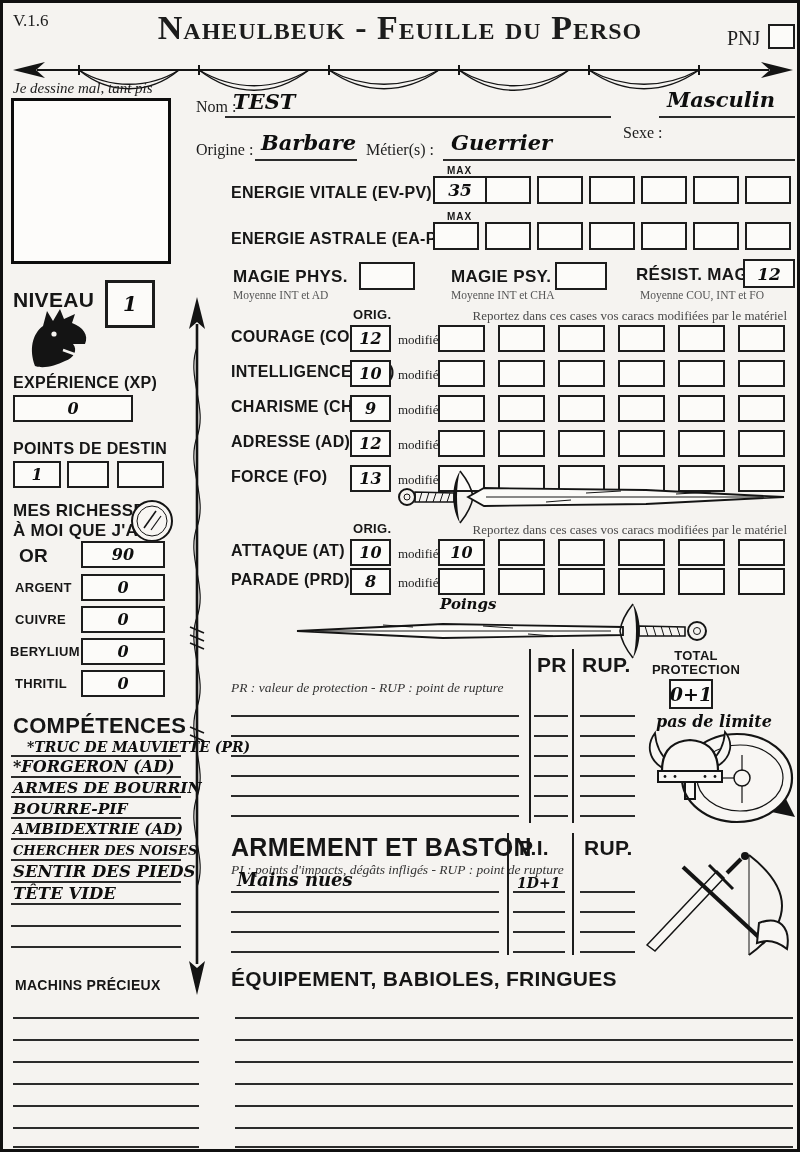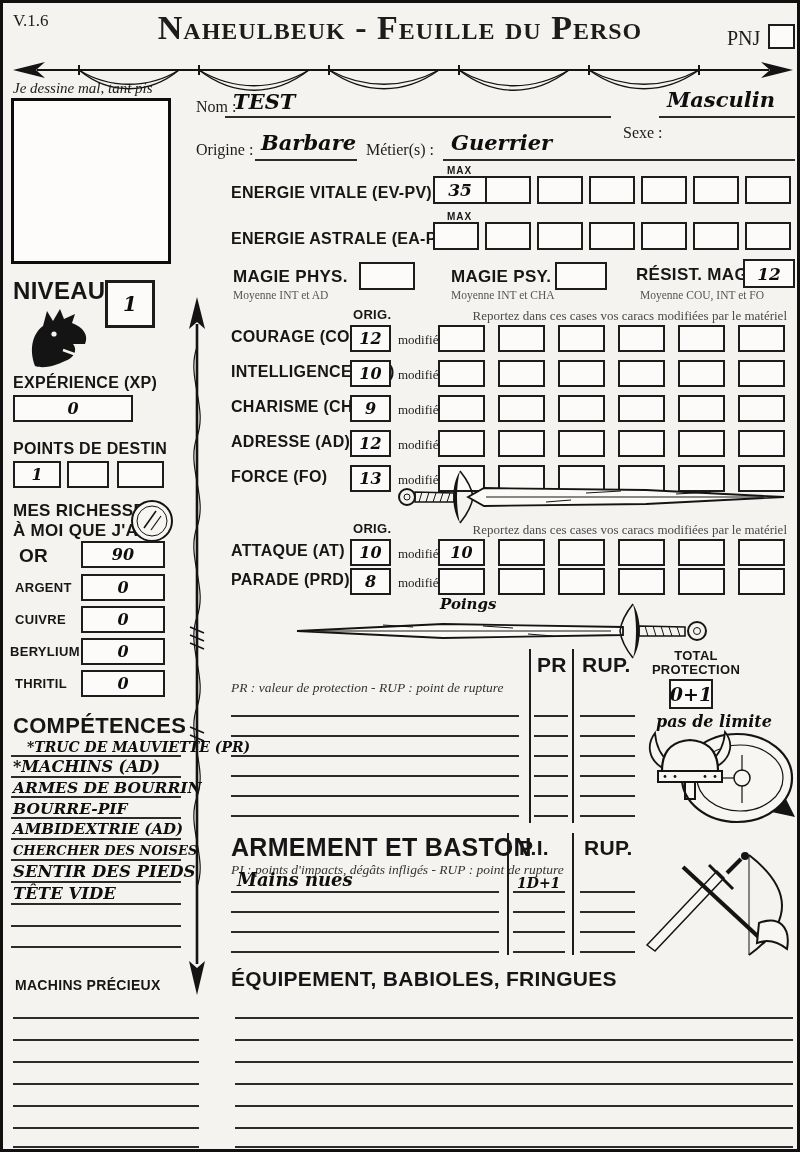--- a/index.html
+++ b/index.html
@@ -337,21 +337,21 @@
       <line x1="118" y1="4" x2="118" y2="104" stroke="#141414" stroke-width="1"></line>
       <path d="M16,94 L86,20 L93,27 L24,100 Z" fill="#f8f6f3" stroke="#141414" stroke-width="1.5"></path>
       <line x1="78" y1="14" x2="102" y2="38" stroke="#141414" stroke-width="3"></line>
       <line x1="96" y1="22" x2="110" y2="8" stroke="#141414" stroke-width="4"></line>
       <circle cx="114" cy="5" r="4" fill="#141414"></circle>
       <line x1="52" y1="16" x2="134" y2="92" stroke="#141414" stroke-width="4"></line>
       <path d="M128,72 C148,64 160,76 156,98 C146,90 136,88 126,92 Z" fill="#f8f6f3" stroke="#141414" stroke-width="2"></path>
     </svg>
   </div>
 
-  <div class="abs b" style="left:10px;top:274px;font-size:24px;">NIVEAU</div>
+  <div class="abs b" style="left:10px;top:285px;font-size:21px;">NIVEAU</div>
   <div class="box thick" style="left:102px;top:277px;width:50px;height:48px;">
       <span class="hand" style="font-size:20px;">1</span>
     </div>
 
   <div class="abs" style="left:24px;top:303px;">
     <svg width="66" height="64" viewBox="0 0 66 64">
       <path d="M8,60 C2,44 5,28 16,20 L20,5 L26,15 L33,3 L37,13 L48,8 L45,17 C56,21 62,29 58,38 L46,38 C51,44 47,52 38,55 C28,60 16,63 8,60 Z" fill="#141414"></path>
       <circle cx="27" cy="28" r="2.6" fill="#f5f3f0"></circle>
       <path d="M36,44 L58,52" stroke="#f5f3f0" stroke-width="2.4" fill="none"></path>
     </svg>
@@ -399,21 +399,21 @@
       <span class="hand" style="font-size:16px;">0</span>
     </div>
   <div class="abs b" style="left:12px;top:673px;font-size:13px;">THRITIL</div>
   <div class="box" style="left:78px;top:667px;width:84px;height:27px;">
       <span class="hand" style="font-size:16px;">0</span>
     </div>
 
   <div class="abs b" style="left:10px;top:710px;font-size:22px;">COMPÉTENCES</div>
   <div class="abs hand" style="left:24px;top:736px;font-size:14px;">*TRUC DE MAUVIETTE (PR)</div>
   <div class="wline" style="left:8px;top:752px;width:170px;"></div>
-  <div class="abs hand" style="left:10px;top:754px;font-size:16px;">*MACHINS (AD)</div>
+  <div class="abs hand" style="left:10px;top:754px;font-size:16px;">*FORGERON (AD)</div>
   <div class="wline" style="left:8px;top:773px;width:170px;"></div>
   <div class="abs hand" style="left:10px;top:775px;font-size:15.5px;">ARMES DE BOURRIN</div>
   <div class="wline" style="left:8px;top:793px;width:170px;"></div>
   <div class="abs hand" style="left:10px;top:796px;font-size:15.5px;">BOURRE-PIF</div>
   <div class="wline" style="left:8px;top:814px;width:170px;"></div>
   <div class="abs hand" style="left:10px;top:817px;font-size:15px;">AMBIDEXTRIE (AD)</div>
   <div class="wline" style="left:8px;top:835px;width:170px;"></div>
   <div class="abs hand" style="left:10px;top:840px;font-size:13px;">CHERCHER DES NOISES</div>
   <div class="wline" style="left:8px;top:856px;width:170px;"></div>
   <div class="abs hand" style="left:10px;top:859px;font-size:16.5px;">SENTIR DES PIEDS</div>

